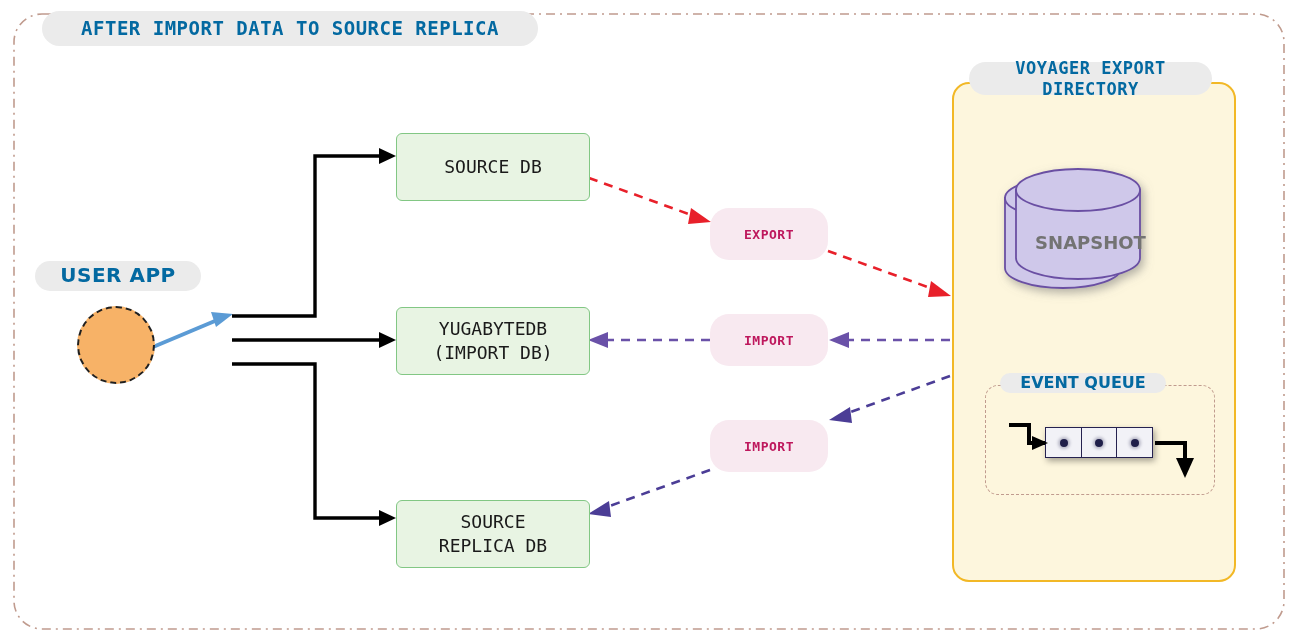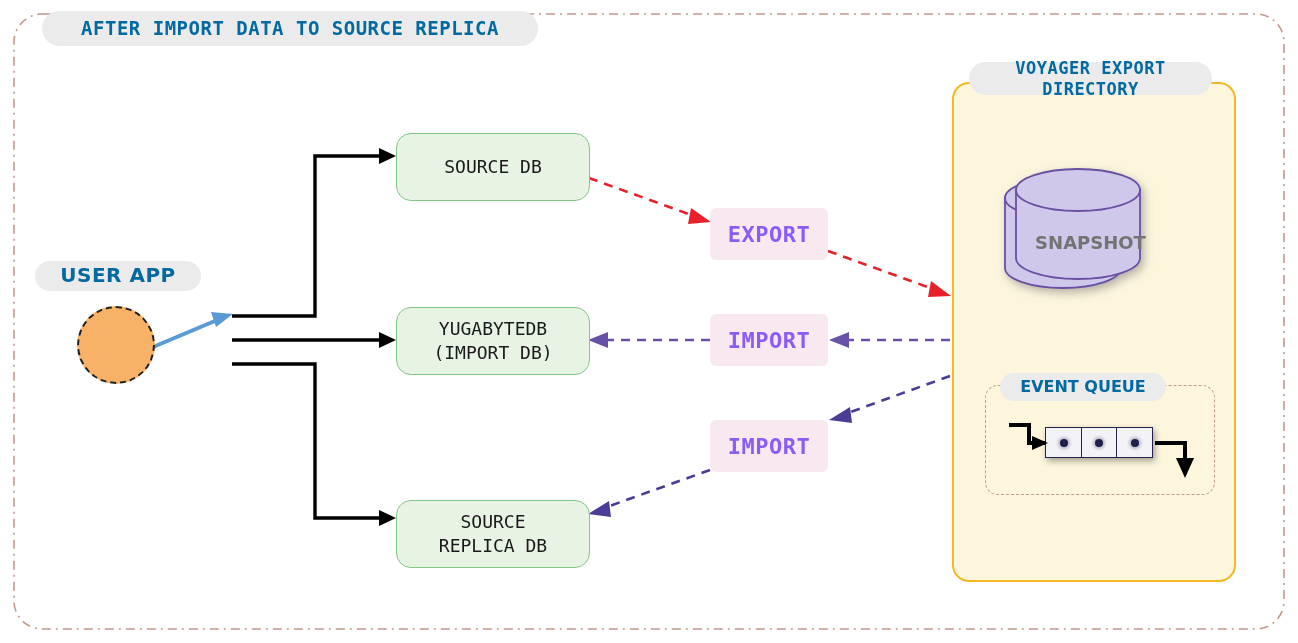--- a/index.html
+++ b/index.html
@@ -52,62 +52,62 @@
     left: 969px;
     top: 62px;
     width: 243px;
     height: 33px;
     font-size: 17px;
   }
   .eq-chip {
     left: 1000px;
     top: 373px;
     width: 166px;
-    height: 28px;
+    height: 20px;
     font-size: 16px;
     font-family: "DejaVu Sans", sans-serif;
     font-weight: bold;
     letter-spacing: 0px;
   }
   .userapp-chip {
     left: 35px;
     top: 261px;
     width: 166px;
     height: 30px;
     font-size: 20px;
     font-family: "DejaVu Sans", sans-serif;
     font-weight: bold;
   }
   .db-box {
     position: absolute;
     background: #e8f4e3;
     border: 1.6px solid #82c784;
-    border-radius: 15px;
+    border-radius: 6px;
     display: flex;
     align-items: center;
     justify-content: center;
     text-align: center;
     color: #1a1a1a;
     font-family: "DejaVu Sans Mono", monospace;
     font-size: 18px;
     line-height: 1.35;
     white-space: pre;
     z-index: 5;
   }
   .tag {
     position: absolute;
     background: #f8e9f0;
-    border-radius: 6px;
-    display: flex;
-    align-items: center;
-    justify-content: center;
-    color: #8b5cf6;
-    font-family: "DejaVu Sans Mono", monospace;
-    font-weight: bold;
-    font-size: 22px;
+    border-radius: 19px;
+    display: flex;
+    align-items: center;
+    justify-content: center;
+    color: #be185d;
+    font-family: "DejaVu Sans Mono", monospace;
+    font-weight: bold;
+    font-size: 13px;
     letter-spacing: 0.5px;
     z-index: 5;
   }
   .voyager-box {
     position: absolute;
     left: 952px;
     top: 82px;
     width: 280px;
     height: 496px;
     background: #fdf6dd;

